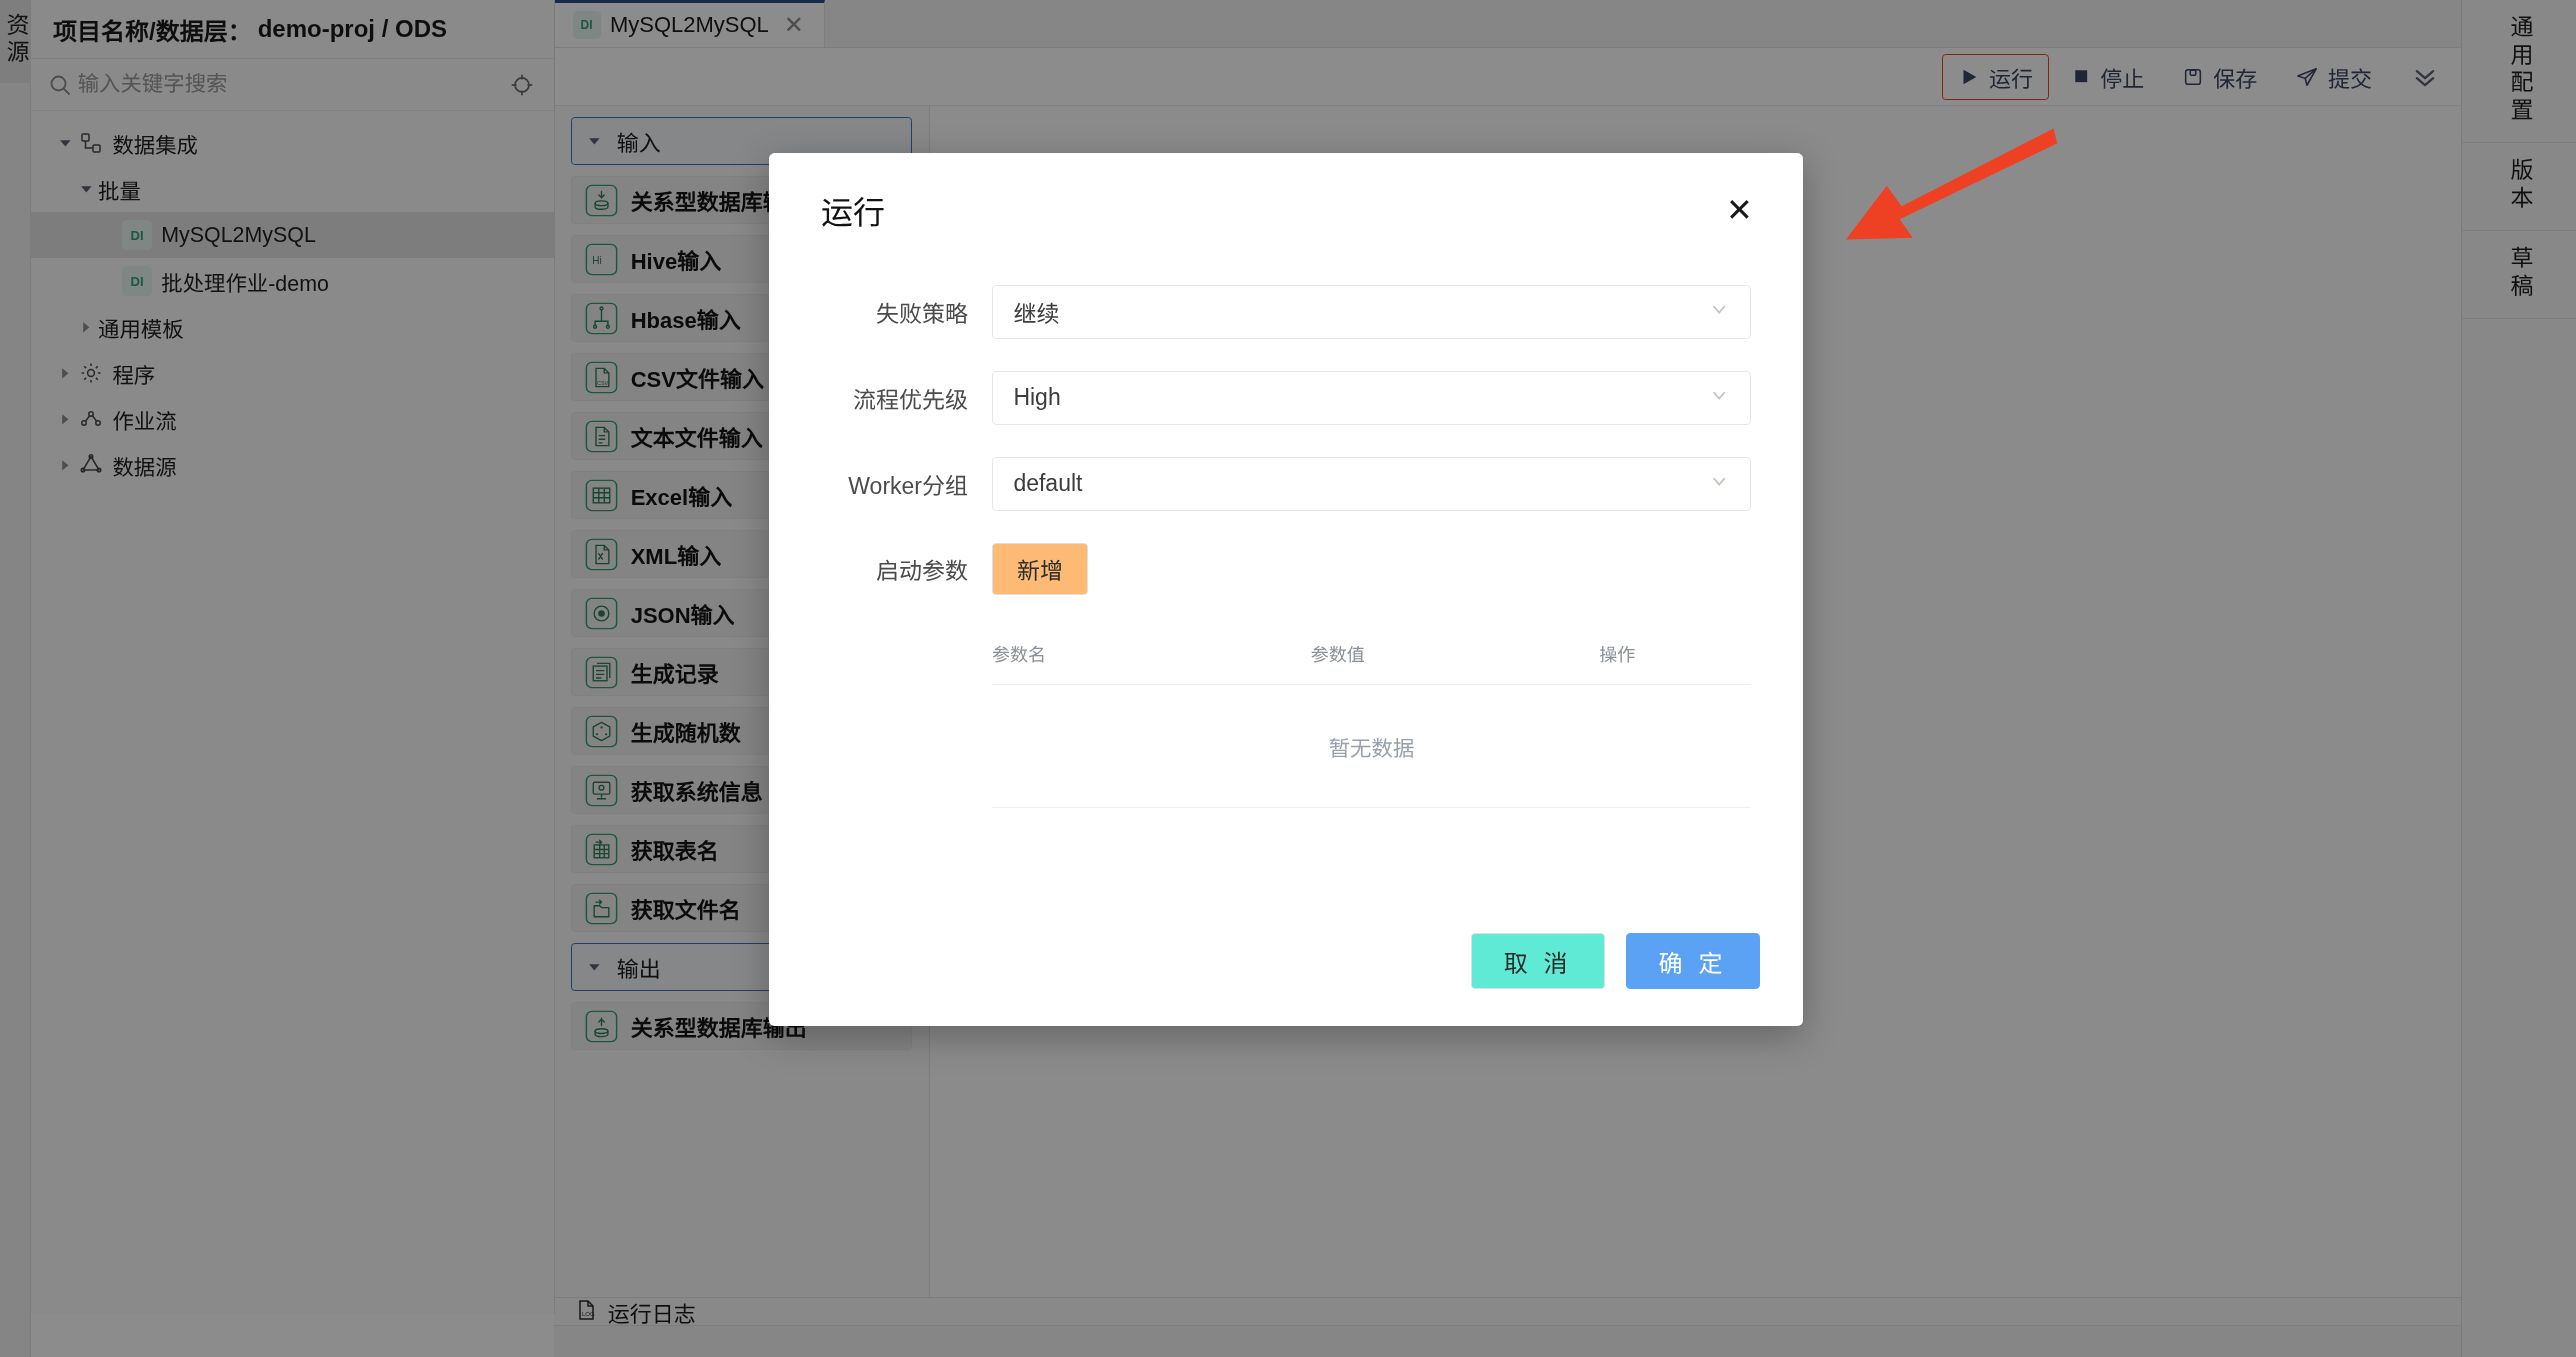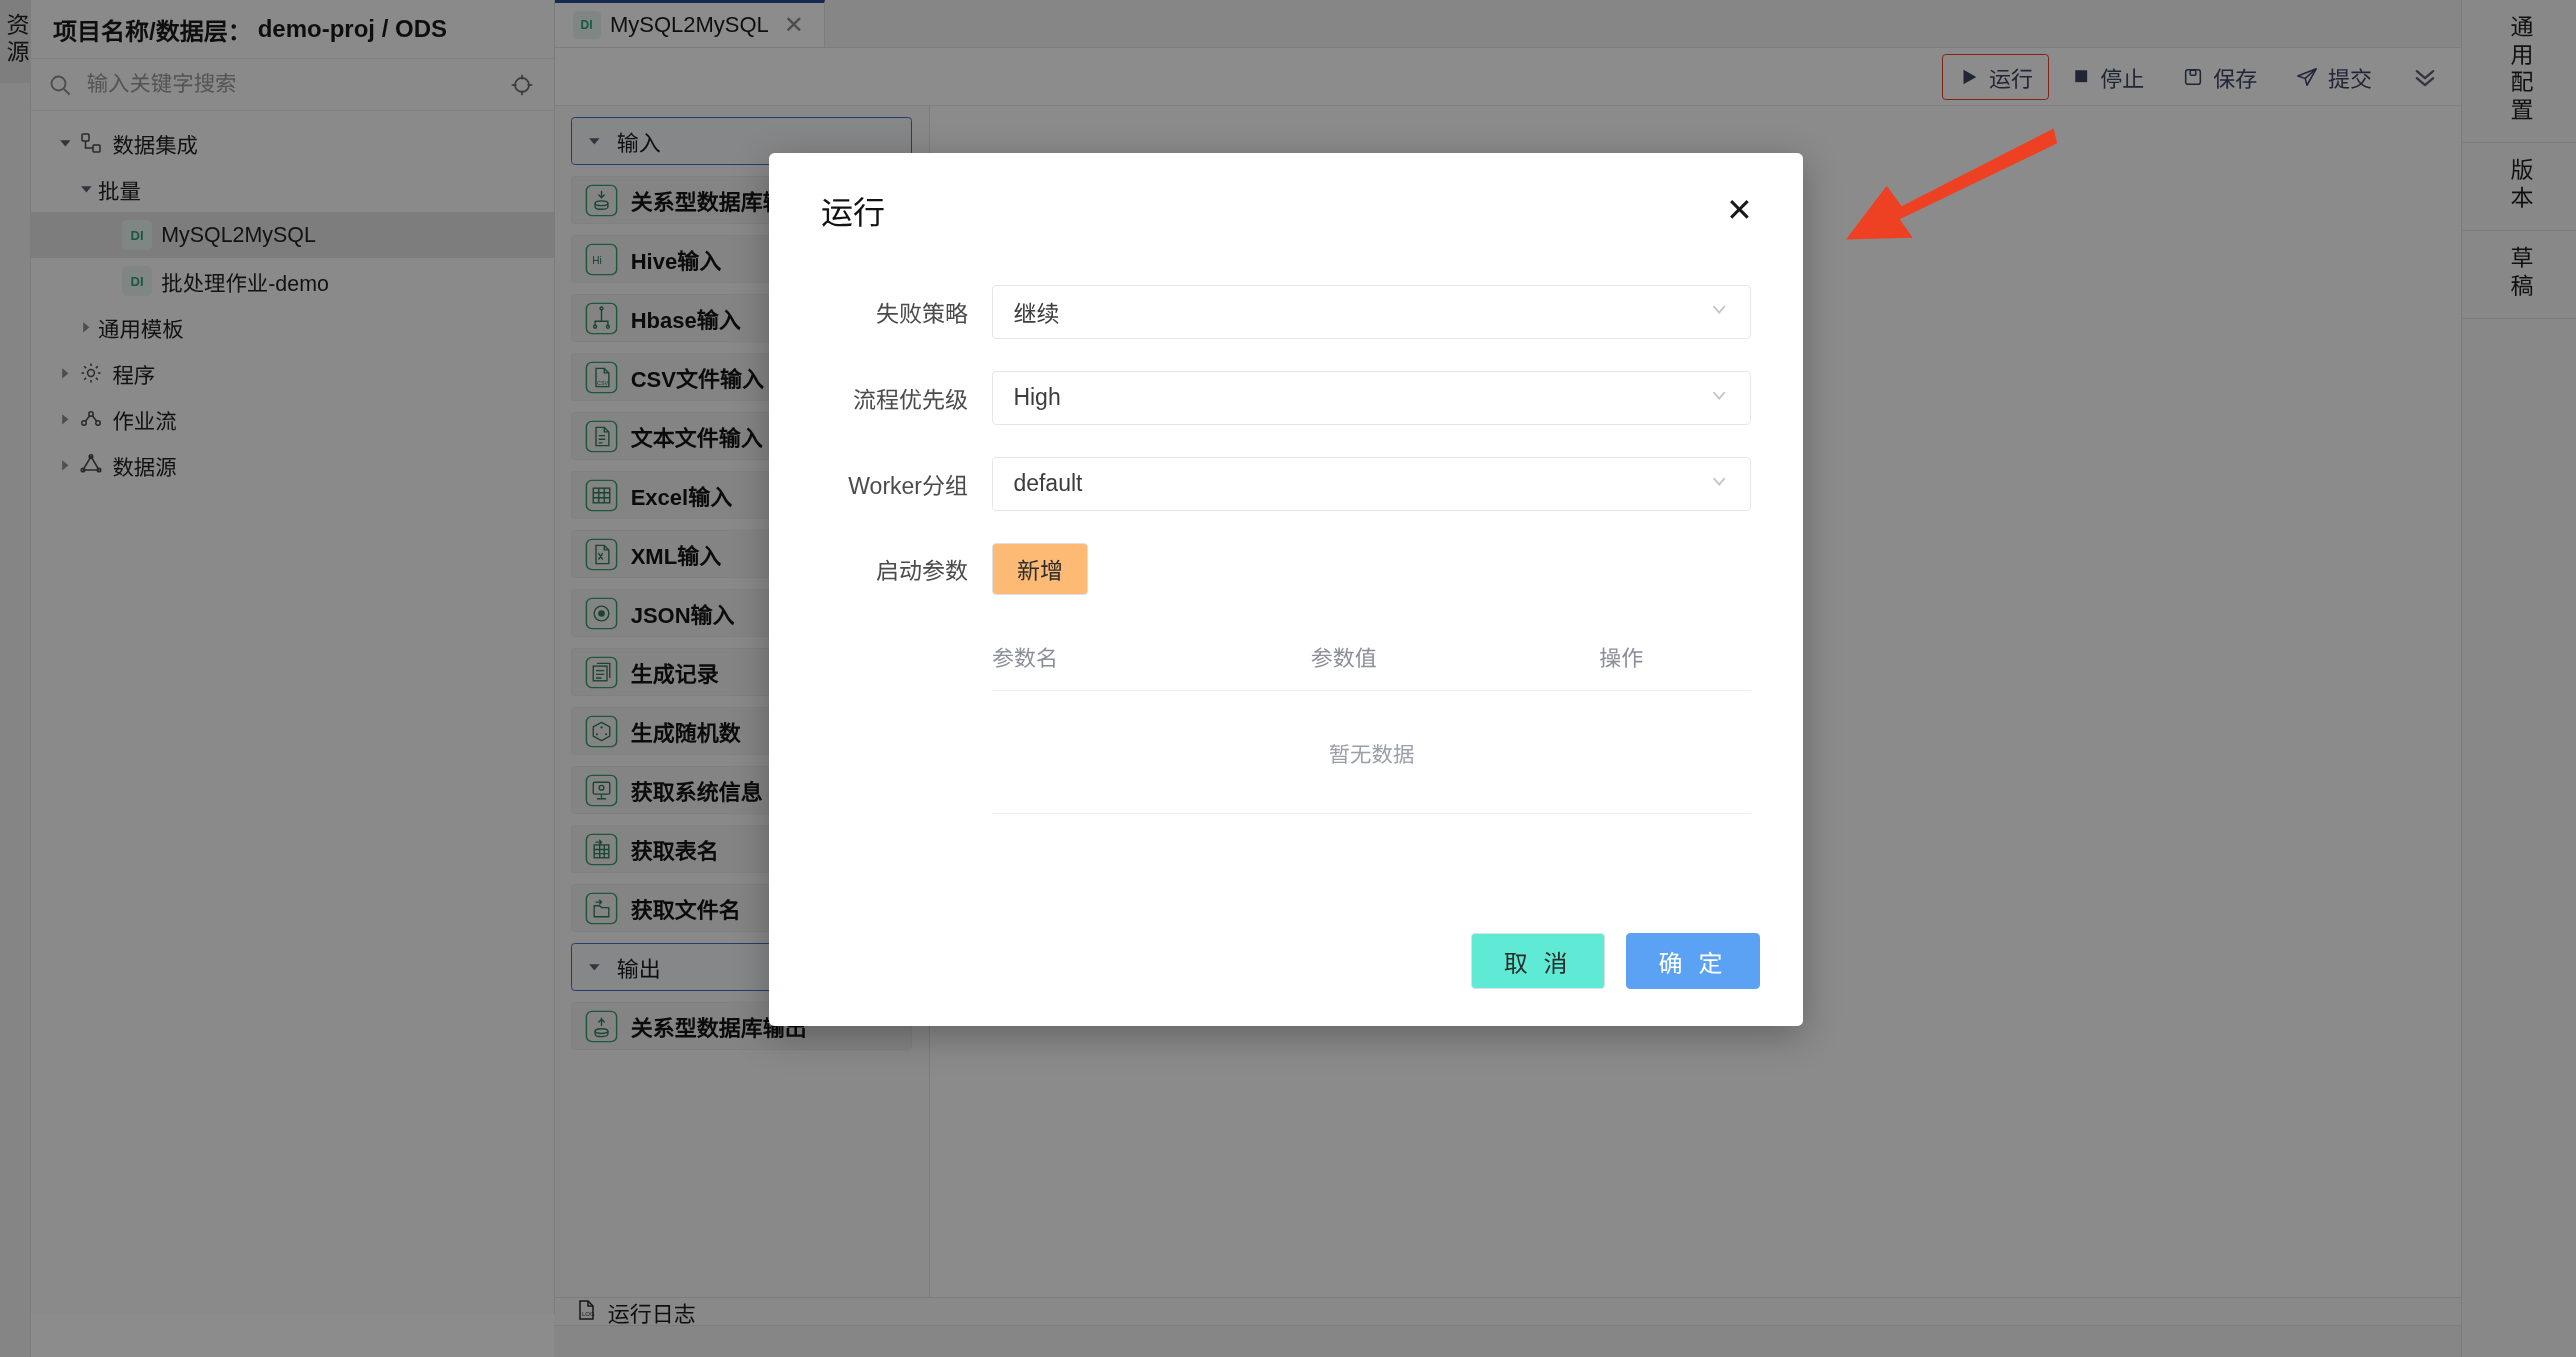--- a/index.html
+++ b/index.html
@@ -56,21 +56,21 @@
     font-size: 24px; font-weight: bold; color: #1b1b1b; white-space: nowrap;
   }
   .explorer-header .proj-value {
     font-size: 24px; font-weight: bold; color: #1b1b1b; margin-left: 6px; white-space: nowrap;
   }
 
   .search-row {
     height: 52px; display: flex; align-items: center;
     padding: 0 18.6px 0 16.7px;
     border-bottom: 0.9px solid #ececec;
-    gap: 15px;
+    gap: 6px;
   }
   .search-ico { width: 24px; height: 24px; flex: 0 0 24px; }
   .search-input {
     flex: 1; border: none; outline: none; background: transparent;
     font-size: 21.4px; color: #262626;
     font-family: "Liberation Sans", sans-serif;
   }
   .search-input::placeholder { color: #9a9a9a; }
   .locate-ico { width: 26px; height: 26px; flex: 0 0 26px; cursor: pointer; }
 
@@ -234,21 +234,21 @@
   .select .scaret { color: #c0c4cc; }
   .btn-add {
     height: 52px; padding: 0 24px; border: 0.9px solid #dcdfe6; border-radius: 4.6px;
     background: #fdba74; font-size: 23px; color: #2d2d2d; cursor: pointer;
     font-family: "Liberation Sans", sans-serif;
   }
   .ptable { margin-left: 223px; margin-right: 0; }
   .ptable-head {
     display: flex; padding: 13px 0 18.6px 0; border-bottom: 0.9px solid #ebeef5;
   }
-  .ptable-head div { font-size: 22px; color: #8b8f99; }
+  .ptable-head div { font-size: 18px; color: #8b8f99; }
   .col-name { width: 42%; }
   .col-val  { width: 38%; }
   .col-op   { width: 20%; }
   .ptable-empty {
     height: 123px; display: flex; align-items: center; justify-content: center;
     font-size: 21.4px; color: #9aa0ab; border-bottom: 0.9px solid #ebeef5;
   }
   .modal-foot {
     position: absolute; right: 43px; bottom: 37px;
     display: flex; gap: 20.4px; align-items: center;

